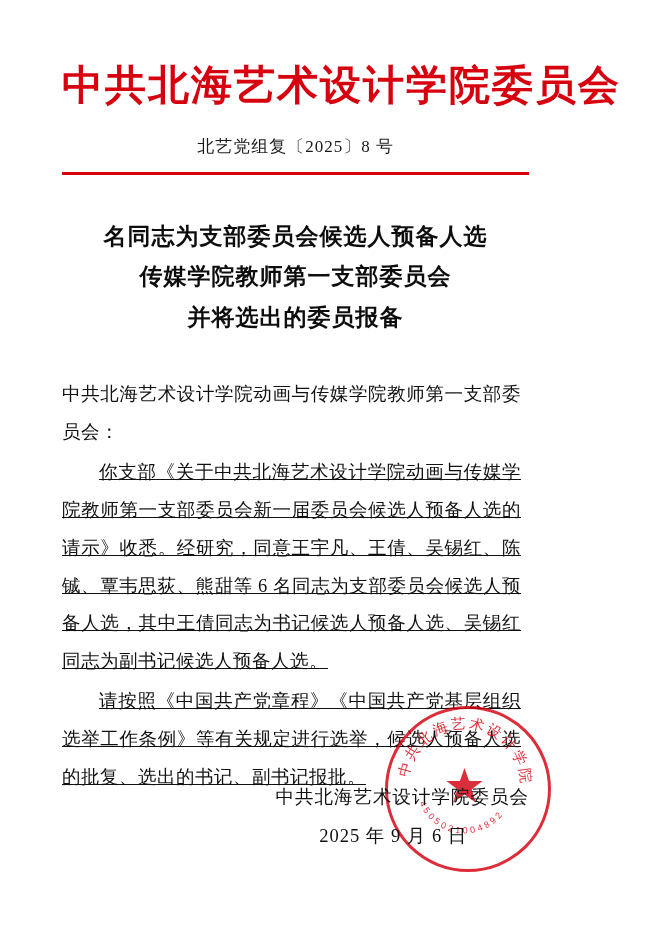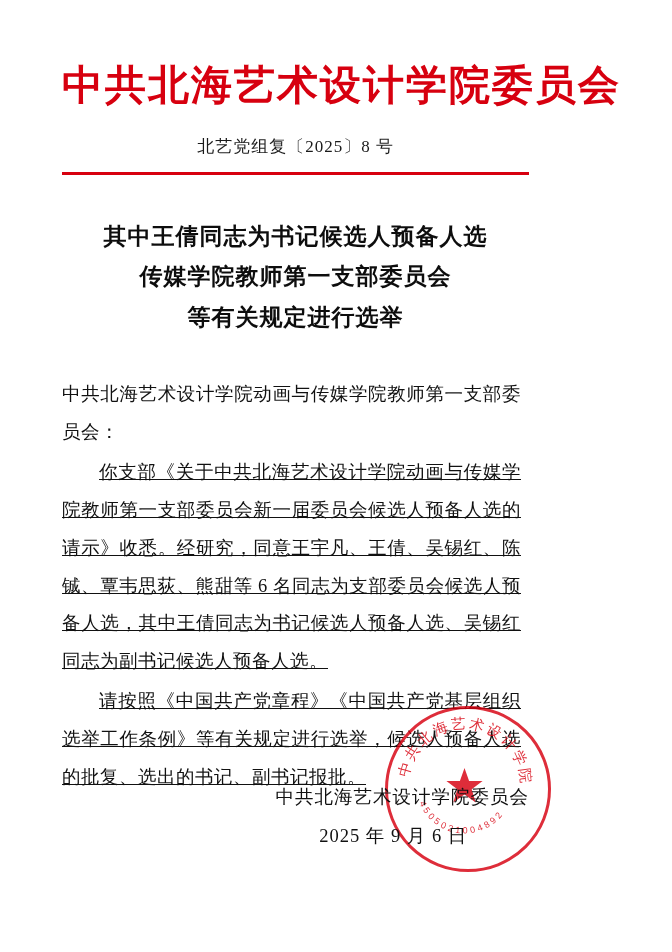--- a/index.html
+++ b/index.html
@@ -122,23 +122,23 @@
 
 <div class="page">
 
   <div class="doc-header">
     <div class="doc-org">中共北海艺术设计学院委员会</div>
     <div class="doc-number">北艺党组复〔2025〕8 号</div>
     <div class="red-rule"></div>
   </div>
 
   <div class="doc-title">
-    <span class="tline">其中王倩同志为书记候选人预备人选</span>
+    <span class="tline">名同志为支部委员会候选人预备人选</span>
     <span class="tline">传媒学院教师第一支部委员会</span>
-    <span class="tline">等有关规定进行选举</span>
+    <span class="tline">并将选出的委员报备</span>
   </div>
 
   <div class="doc-body">
     <p>中共北海艺术设计学院动画与传媒学院教师第一支部委员会：</p>
     <p class="p-indent">你支部《关于中共北海艺术设计学院动画与传媒学院教师第一支部委员会新一届委员会候选人预备人选的请示》收悉。经研究，同意王宇凡、王倩、吴锡红、陈铖、覃韦思荻、熊甜等 6 名同志为支部委员会候选人预备人选，其中王倩同志为书记候选人预备人选、吴锡红同志为副书记候选人预备人选。</p>
     <p class="p-indent">请按照《中国共产党章程》《中国共产党基层组织选举工作条例》等有关规定进行选举，候选人预备人选的批复、选出的书记、副书记报批。</p>
   </div>
 
   <div class="seal">
     <svg width="153" height="153" viewBox="0 0 153 153" aria-hidden="true">

